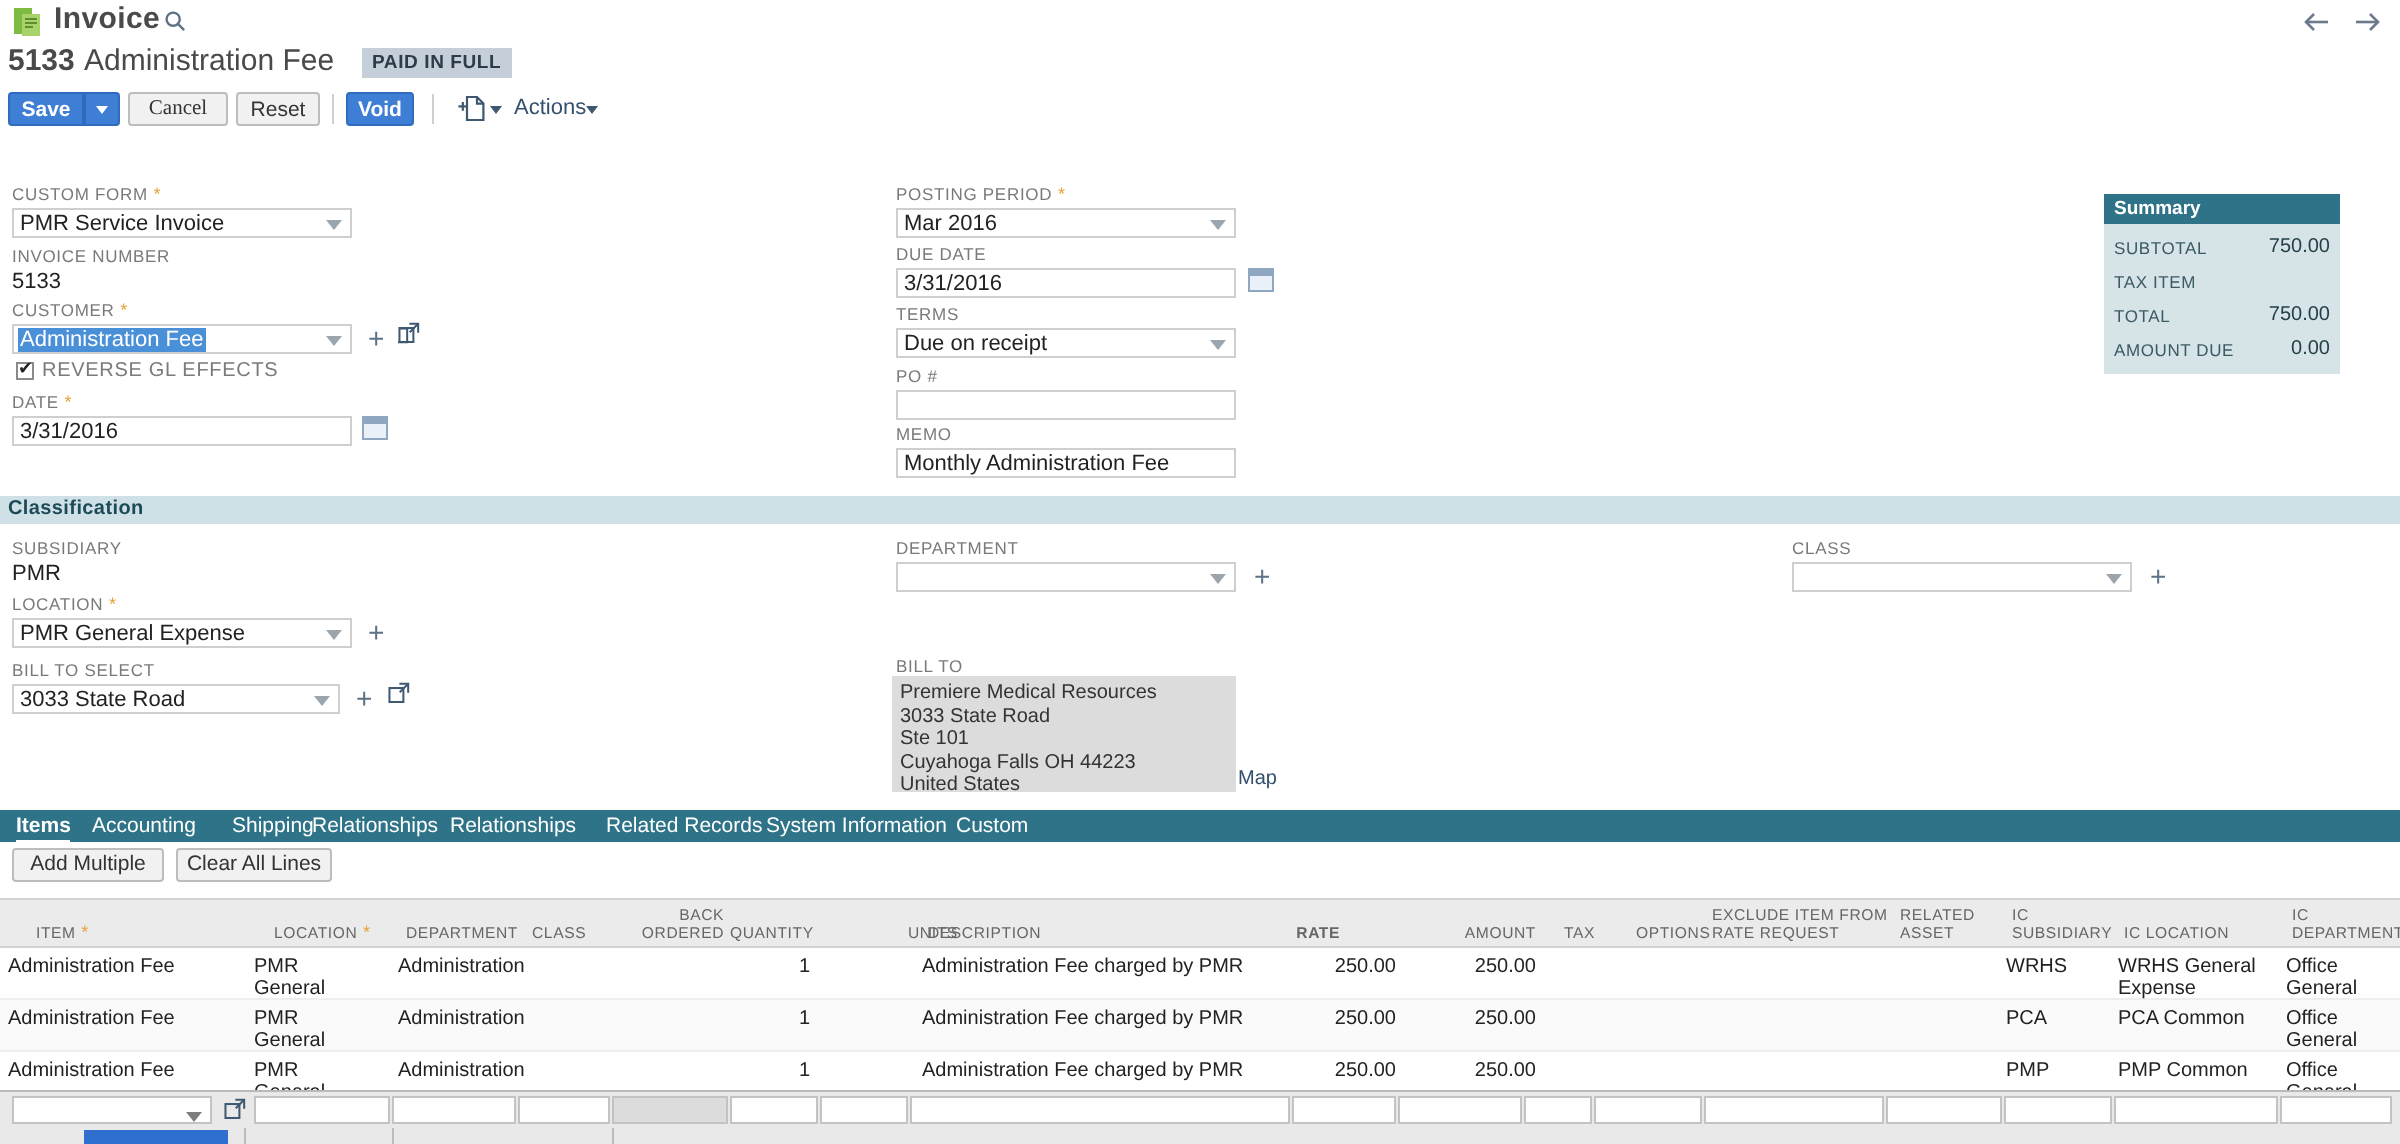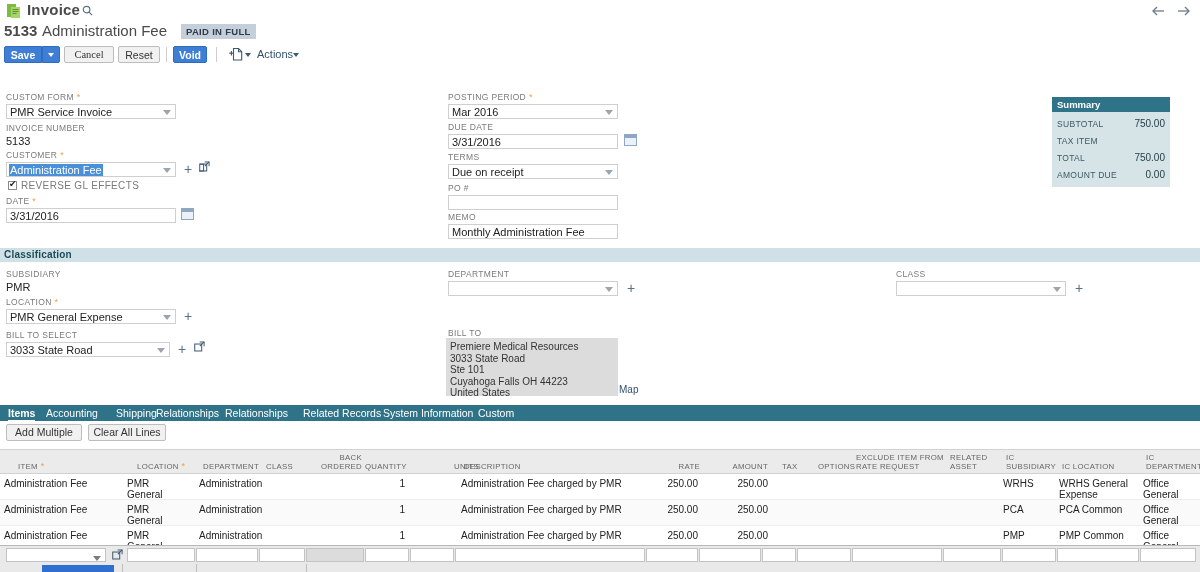--- a/index.html
+++ b/index.html
@@ -370,21 +370,21 @@
     <div class="thead">
       <span class="th" style="left:18px;top:12px;"><span>ITEM</span><span class="req"> *</span></span>
       <span class="th" style="left:137px;top:12px;"><span>LOCATION</span><span class="req"> *</span></span>
       <span class="th" style="left:203px;top:12px;">DEPARTMENT</span>
       <span class="th" style="left:266px;top:12px;">CLASS</span>
       <span class="th" style="left:332px;top:3px;width:30px;text-align:right;">BACK</span>
       <span class="th" style="left:318px;top:12px;width:44px;text-align:right;">ORDERED</span>
       <span class="th" style="left:365px;top:12px;width:40px;text-align:right;">QUANTITY</span>
       <span class="th" style="left:418px;top:12px;margin-left:36px;">UNITS</span>
       <span class="th" style="left:464px;top:12px;">DESCRIPTION</span>
-      <span class="th" style="left:662px;top:12px;width:38px;text-align:right;">RATE</span>
+      <span class="th" style="left:632px;top:12px;width:38px;text-align:right;font-weight:bold;">RATE</span>
       <span class="th" style="left:726px;top:12px;width:42px;text-align:right;">AMOUNT</span>
       <span class="th" style="left:782px;top:12px;">TAX</span>
       <span class="th" style="left:818px;top:12px;">OPTIONS</span>
       <span class="th" style="left:856px;top:3px;">EXCLUDE ITEM FROM</span>
       <span class="th" style="left:856px;top:12px;">RATE REQUEST</span>
       <span class="th" style="left:950px;top:3px;">RELATED</span>
       <span class="th" style="left:950px;top:12px;">ASSET</span>
       <span class="th" style="left:1006px;top:3px;">IC</span>
       <span class="th" style="left:1006px;top:12px;">SUBSIDIARY</span>
       <span class="th" style="left:1062px;top:12px;">IC LOCATION</span>

